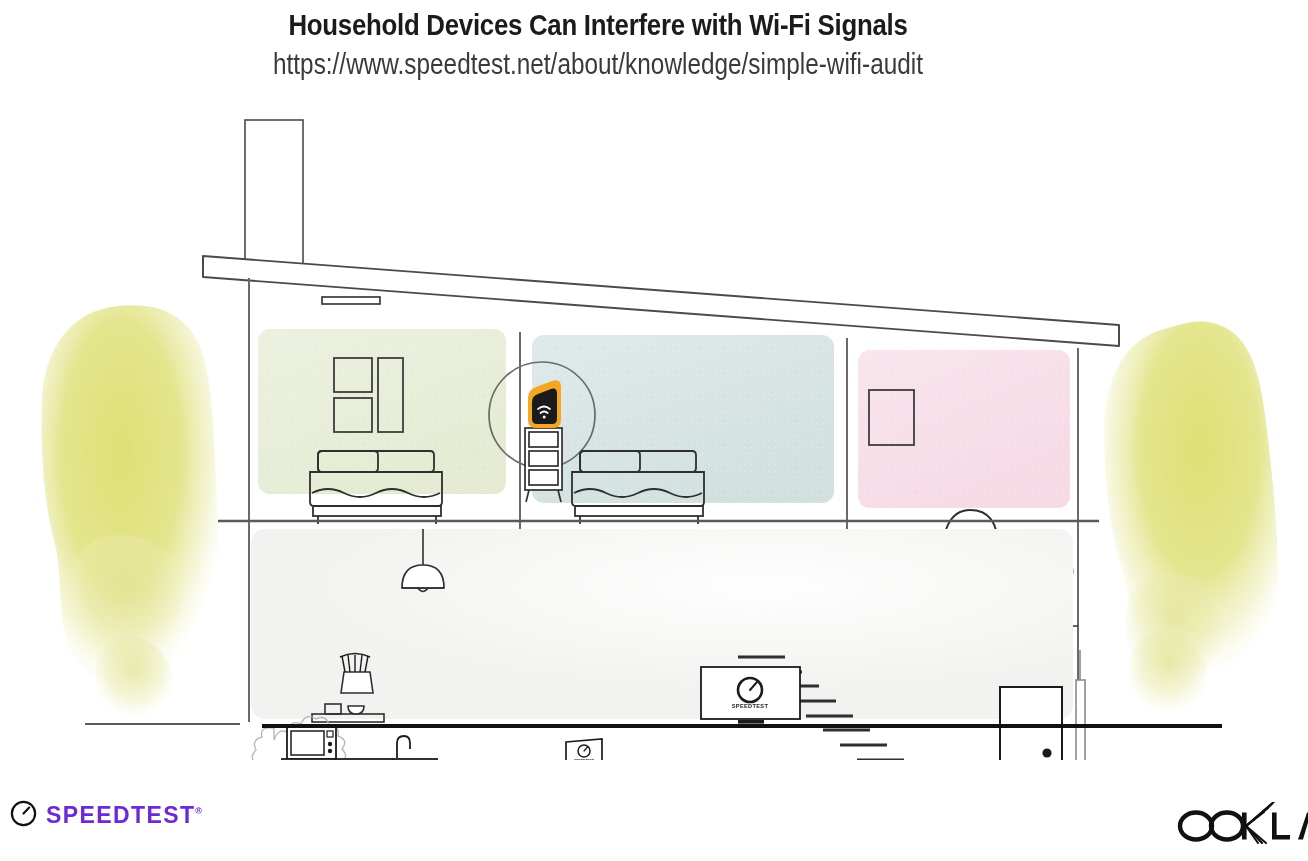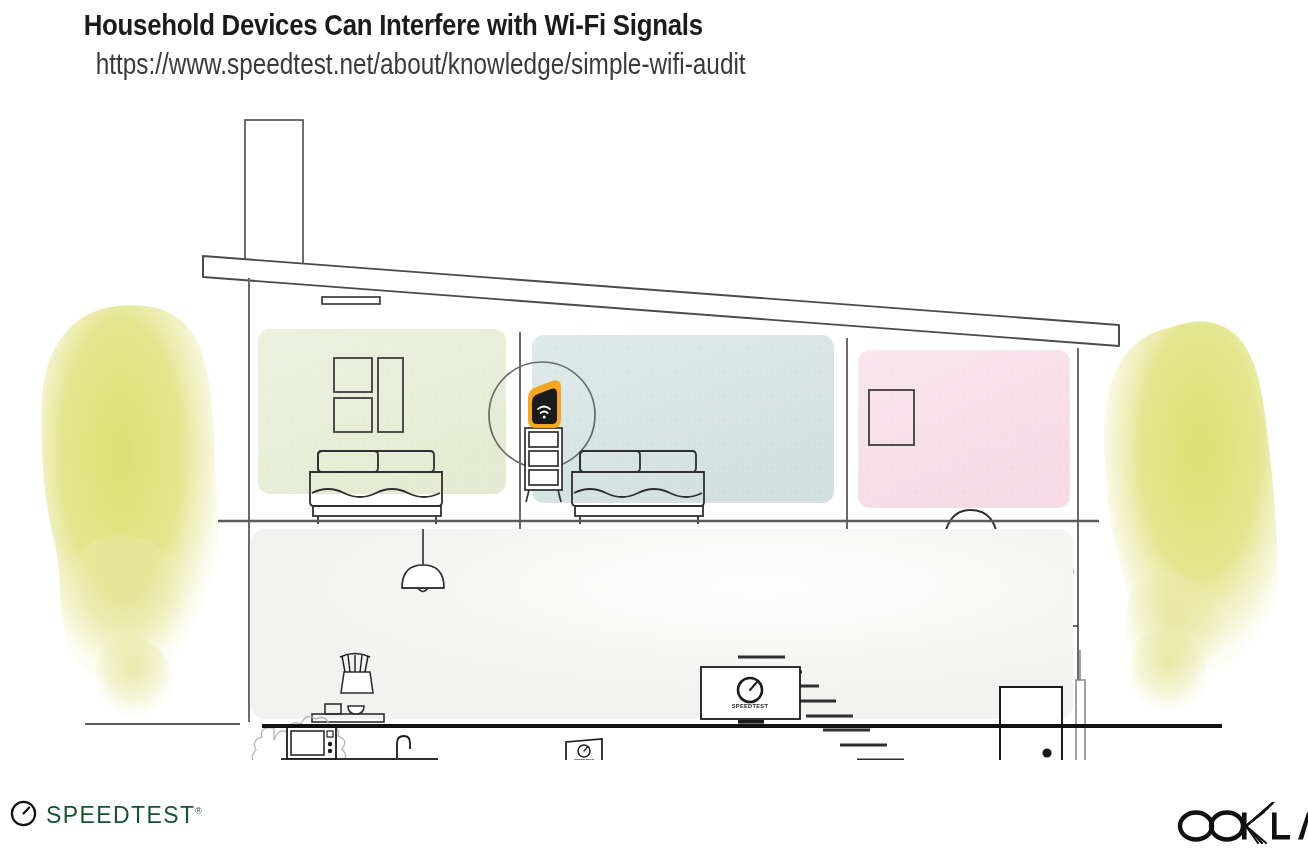--- a/index.html
+++ b/index.html
@@ -21,20 +21,21 @@
     height: 861px;
     background: #ffffff;
   }
 
   
   #header {
     position: absolute;
     top: 0;
     left: 0;
     width: 1196px;
+    text-align: center;
   }
   #title {
     margin: 0;
     padding-top: 8px;
     font-family: "Liberation Sans", sans-serif;
     font-size: 30px;
     font-weight: bold;
     letter-spacing: -0.3px;
     color: #1b1b1b;
     transform: scaleX(0.86);
@@ -70,23 +71,23 @@
     position: absolute;
     left: 10px;
     top: 20px;
     display: flex;
     align-items: center;
     gap: 9px;
   }
   .logo-speedtest .wordmark {
     font-family: "Liberation Sans", sans-serif;
     font-size: 23px;
-    font-weight: normal;
+    font-weight: bold;
     letter-spacing: 1.4px;
-    color: #14532d;
+    color: #6d28d9;
     position: relative;
   }
   .logo-speedtest .tm {
     font-size: 9px;
     vertical-align: super;
     letter-spacing: 0;
   }
   .logo-ookla {
     position: absolute;
     right: -6px;

